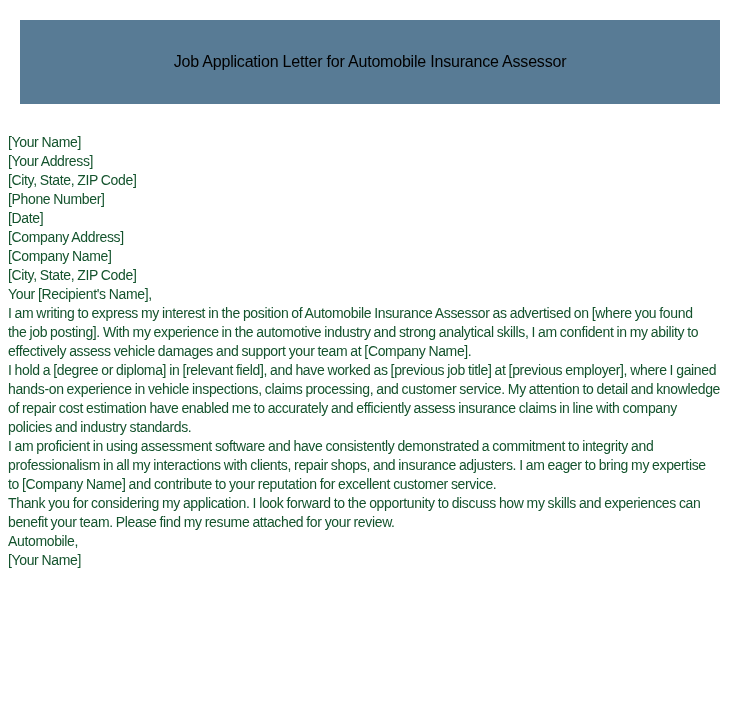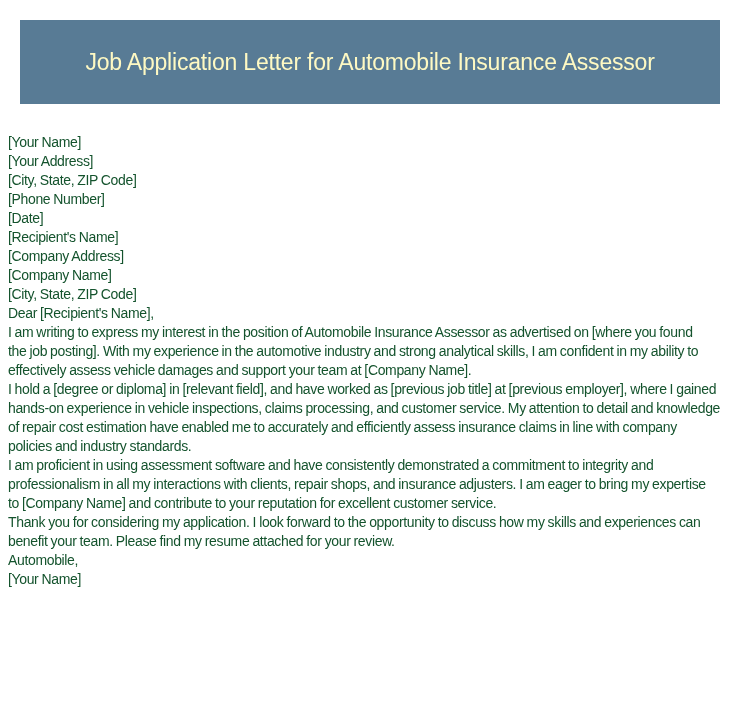--- a/index.html
+++ b/index.html
@@ -20,24 +20,24 @@
       top: 20px;
       width: 700px;
       height: 84px;
       background: #587b95;
       display: flex;
       align-items: center;
       justify-content: center;
     }
     .header h1 {
       margin: 12px;
-      color: #fef9c3;
+      color: #000000;
       font-family: "Liberation Sans", sans-serif;
       font-weight: normal;
-      font-size: 23px;
+      font-size: 16px;
       letter-spacing: -0.2px;
     }
     .letter {
       position: absolute;
       left: 8px;
       top: 133px;
       width: 712px;
       color: #14532d;
       font-size: 14px;
       line-height: 19px;
@@ -62,25 +62,24 @@
 
 <div class="letter">
   <div>
     <span class="line">[Your Name]</span>
     <span class="line">[Your Address]</span>
     <span class="line">[City, State, ZIP Code]</span>
     <span class="line">[Phone Number]</span>
     <span class="line">[Date]</span>
   </div>
   <div>
-    <span class="line">[Recipient's Name]</span>
     <span class="line">[Company Address]</span>
     <span class="line">[Company Name]</span>
     <span class="line">[City, State, ZIP Code]</span>
   </div>
-  <span class="line">Dear [Recipient's Name],</span>
+  <span class="line">Your [Recipient's Name],</span>
   <p class="para para-1">I am writing to express my interest in the position of Automobile Insurance Assessor as advertised on [where you found the job posting]. With my experience in the automotive industry and strong analytical skills, I am confident in my ability to effectively assess vehicle damages and support your team at [Company Name].</p>
   <p class="para para-2">I hold a [degree or diploma] in [relevant field], and have worked as [previous job title] at [previous employer], where I gained hands-on experience in vehicle inspections, claims processing, and customer service. My attention to detail and knowledge of repair cost estimation have enabled me to accurately and efficiently assess insurance claims in line with company policies and industry standards.</p>
   <p class="para para-3">I am proficient in using assessment software and have consistently demonstrated a commitment to integrity and professionalism in all my interactions with clients, repair shops, and insurance adjusters. I am eager to bring my expertise to [Company Name] and contribute to your reputation for excellent customer service.</p>
   <p class="para para-4">Thank you for considering my application. I look forward to the opportunity to discuss how my skills and experiences can benefit your team. Please find my resume attached for your review.</p>
   <span class="line">Automobile,</span>
   <span class="line">[Your Name]</span>
 </div>
 
 </body></html>

